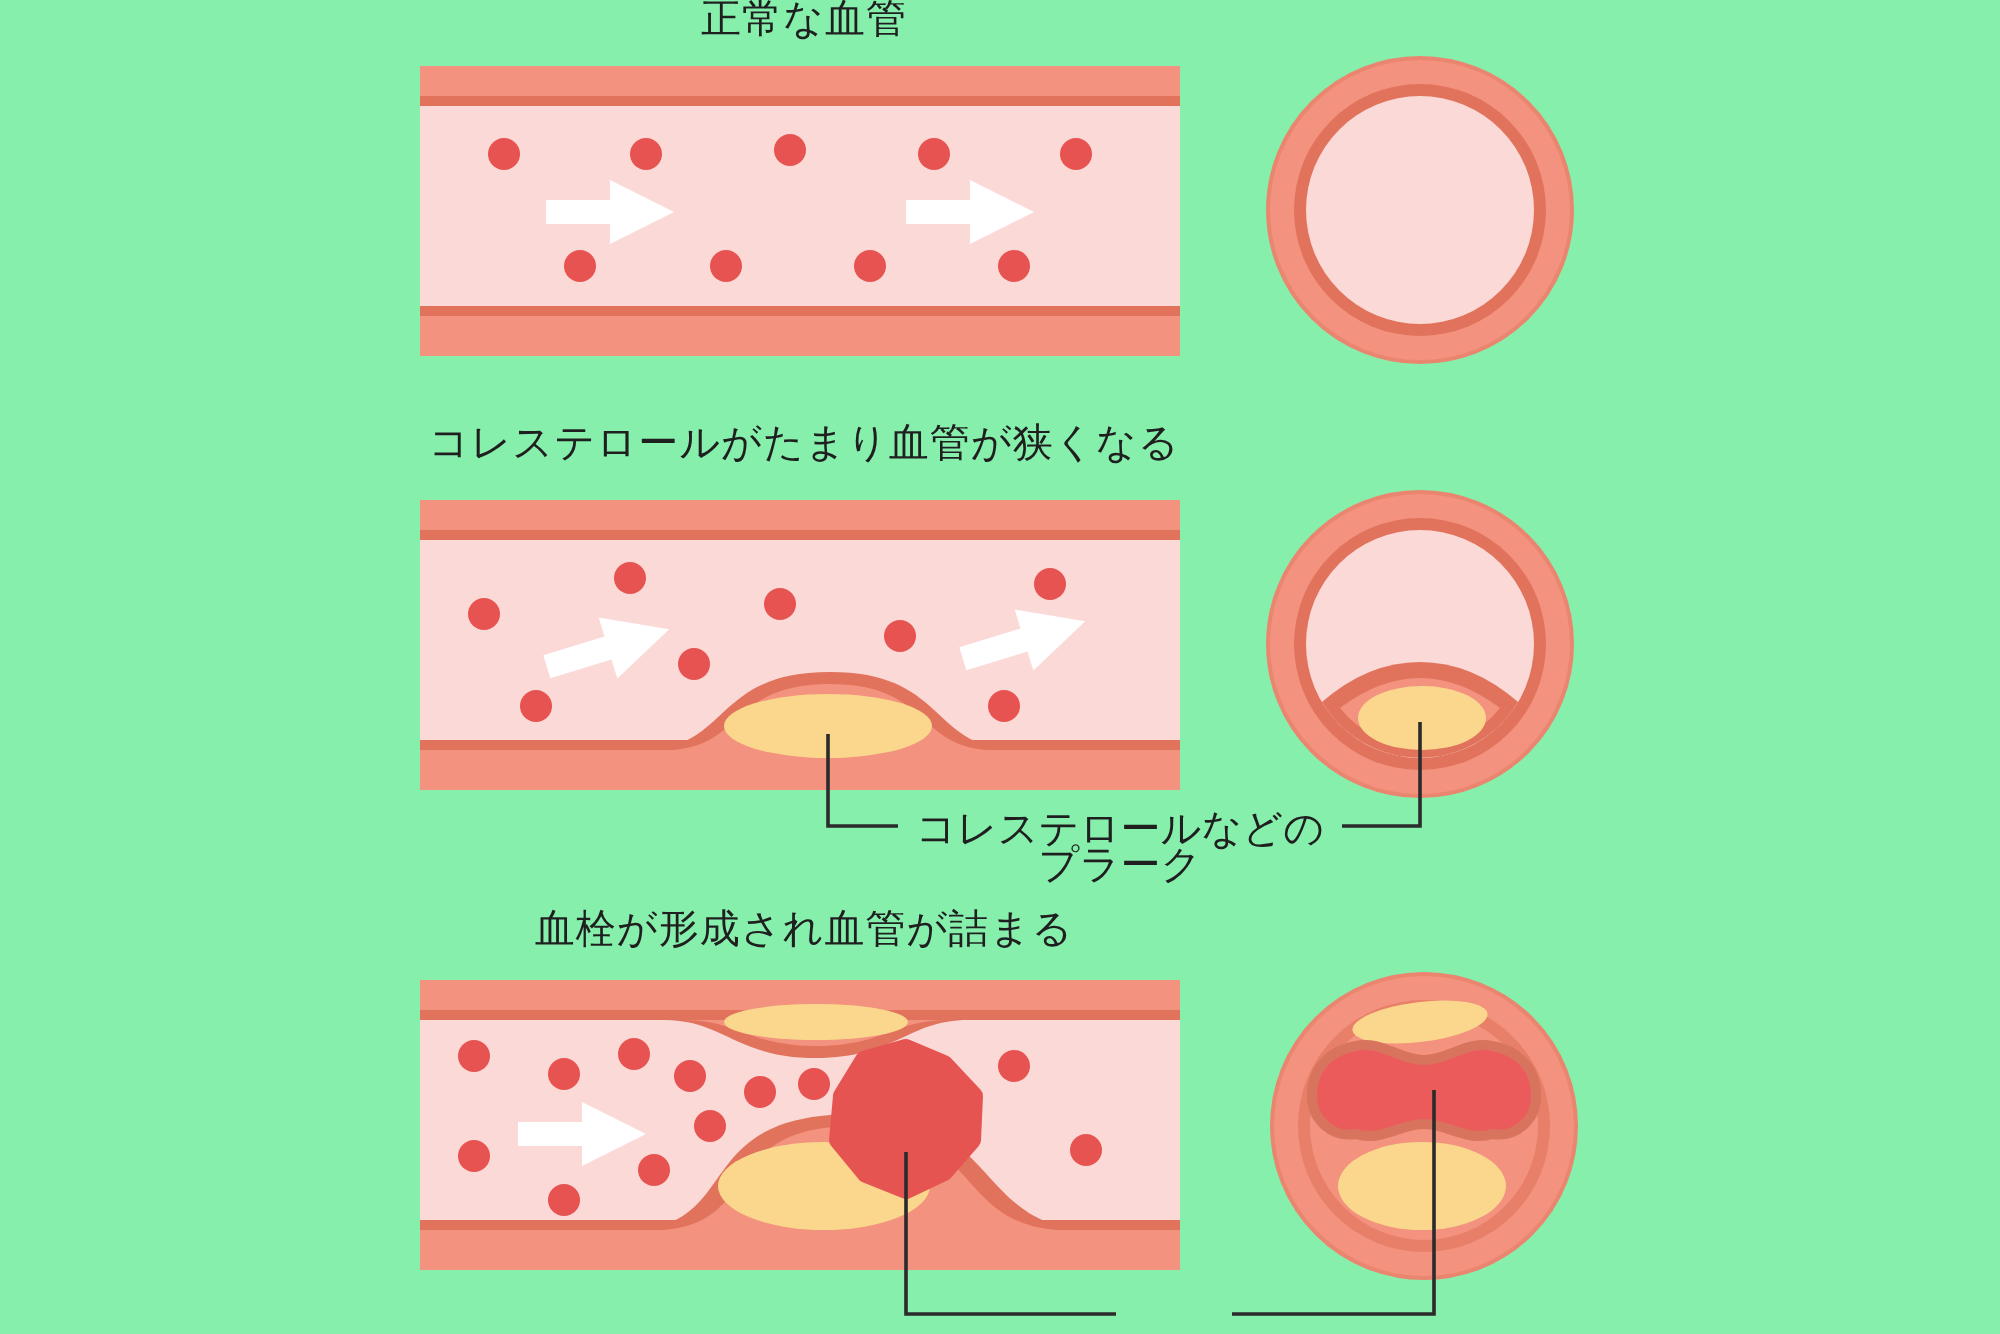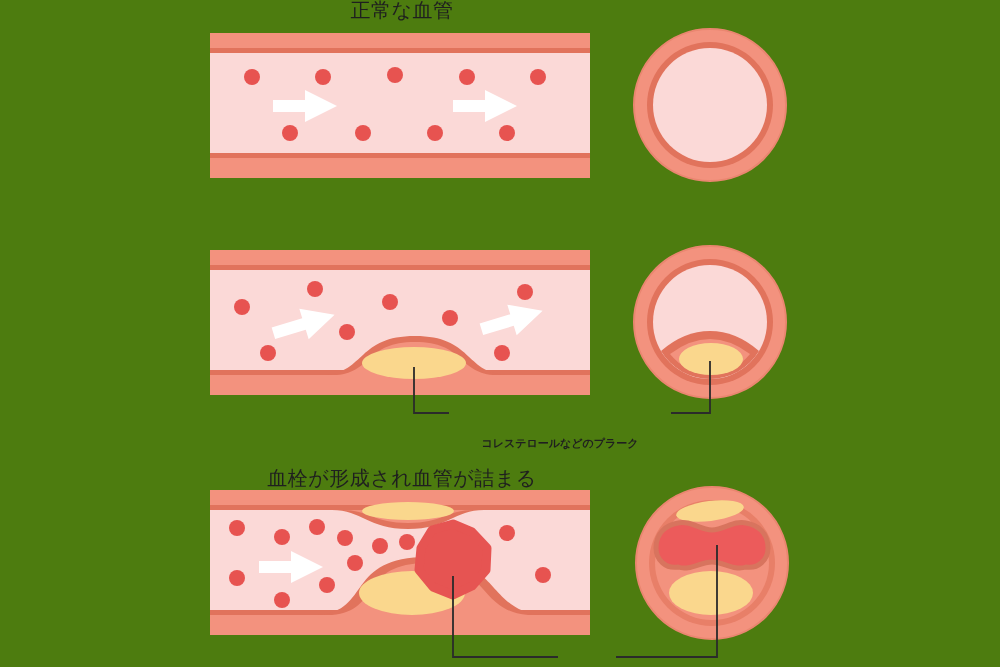--- a/index.html
+++ b/index.html
@@ -1,29 +1,29 @@
 <!DOCTYPE html>
 <html><head>
 <meta charset="utf-8">
 <style>
   html,body{margin:0;padding:0;}
   body{font-family:"Liberation Sans","DejaVu Sans",sans-serif;}
   .canvas{
-    position:relative;width:1000px;height:667px;background:#4d7c0f;overflow:hidden;
+    position:relative;width:1000px;height:667px;background:#86efac;overflow:hidden;
   }
   .art{position:absolute;left:0;top:0;}
   .label{
     position:absolute;color:#1f1f1f;text-align:center;
     font-family:"Liberation Sans","DejaVu Sans",sans-serif;
   }
   .title{width:400px;left:202px;font-size:20px;line-height:24px;font-weight:500;letter-spacing:0.5px;}
   .t1{top:-2px;}
   .t2{top:210px;}
-  .t3{top:466px;}
-  .anno{font-size:11px;line-height:18px;font-weight:700;margin-top:28px;}
+  .t3{top:453px;}
+  .anno{font-size:20px;line-height:18px;font-weight:400;}
   .anno1{left:450px;top:406px;width:220px;}
   .anno2{left:527px;top:675px;width:120px;}
 </style>
 </head>
 <body>
 
 <div class="canvas">
 
   <svg class="art" width="1000" height="667" viewBox="0 0 1000 667">
     <defs>
@@ -131,17 +131,18 @@
 
     <g fill="none" stroke="#2B2B2B" stroke-width="1.8">
       <path d="M414,367 L414,413 L449,413"></path>
       <path d="M671,413 L710,413 L710,361"></path>
       <path d="M453,576 L453,657 L558,657"></path>
       <path d="M616,657 L717,657 L717,545"></path>
     </g>
   </svg>
 
   <div class="label title t1">正常な血管</div>
+  <div class="label title t2">コレステロールがたまり血管が狭くなる</div>
   <div class="label title t3">血栓が形成され血管が詰まる</div>
   <div class="label anno anno1">コレステロールなどのプラーク</div>
   <div class="label anno anno2">血栓</div>
 
 </div>
 
 </body></html>

